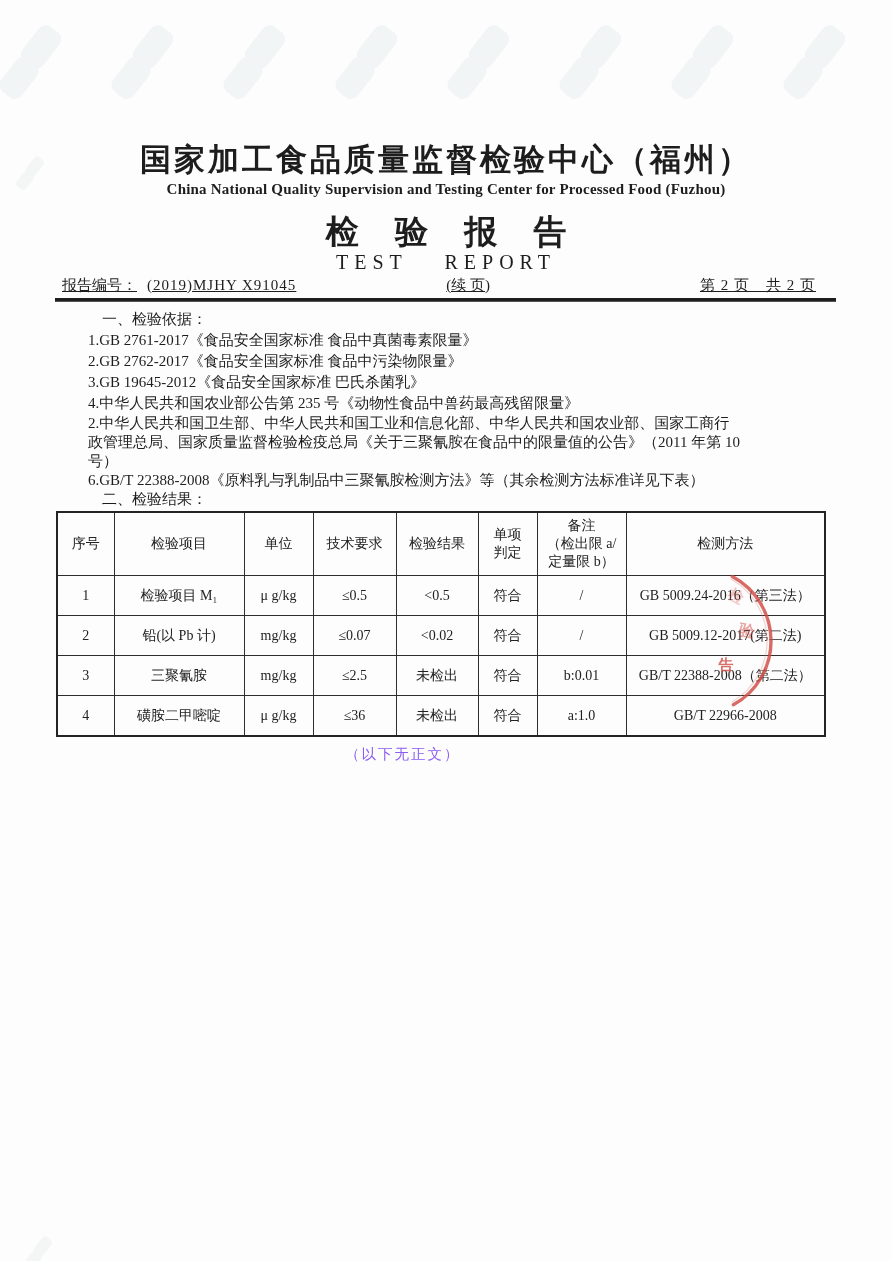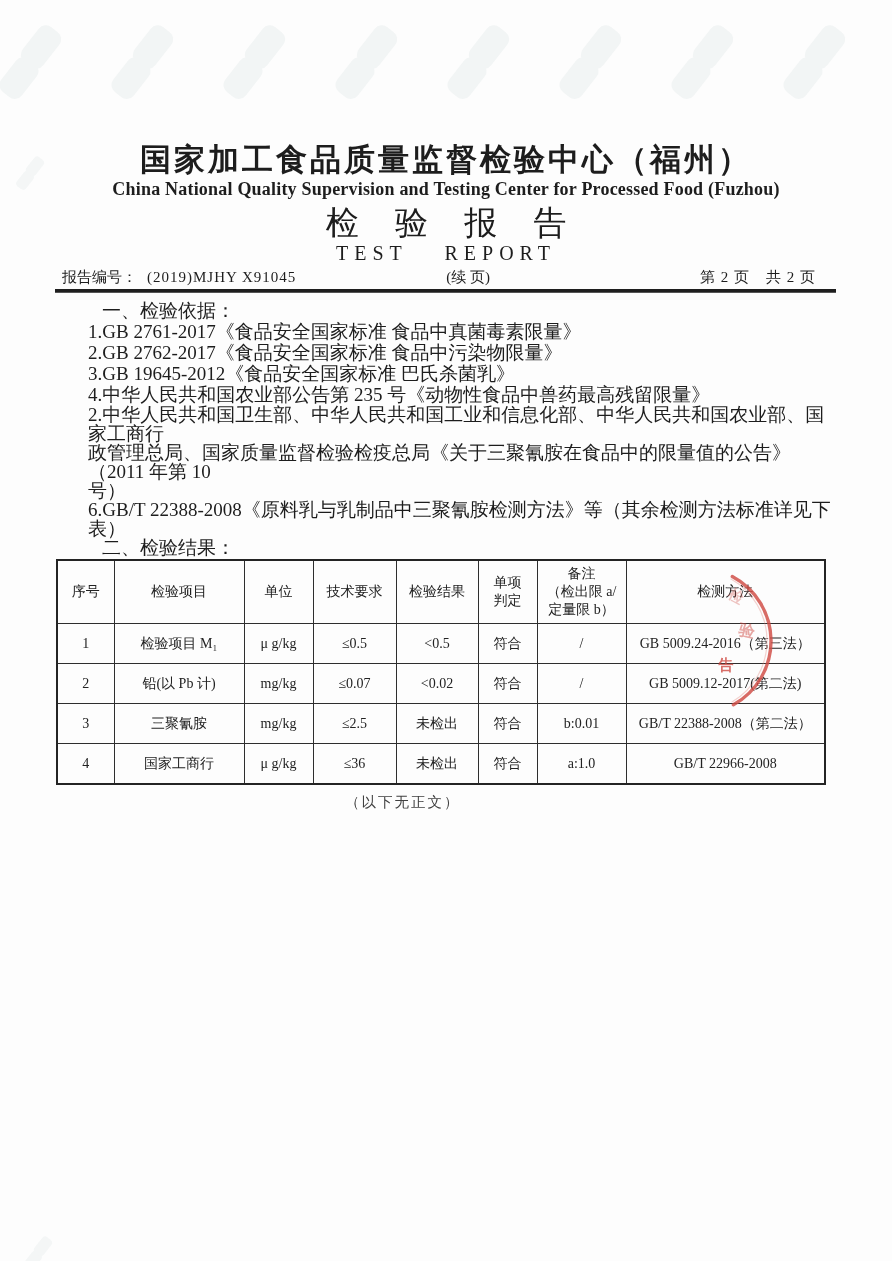--- a/index.html
+++ b/index.html
@@ -14,51 +14,51 @@
   
   .wm{position:absolute;width:60px;height:78px;pointer-events:none;}
   .wm::before{content:"";position:absolute;left:6px;top:32px;width:26px;height:42px;
     background:#f2f5f5;border-radius:9px;transform:rotate(38deg);}
   .wm::after{content:"";position:absolute;left:28px;top:0;width:26px;height:44px;
     background:#f2f5f5;border-radius:9px;transform:rotate(38deg);}
   .wm.small{transform:scale(.45);opacity:.8;}
   
   .header{padding-top:142px;text-align:center;}
   .org-cn{font-size:31px;font-weight:bold;letter-spacing:3px;line-height:36px;}
-  .org-en{font-size:18px;font-weight:bold;line-height:21px;margin-top:1px;letter-spacing:0.2px;}
-  .title-cn{font-size:33px;font-weight:normal;line-height:40px;margin-top:3px;letter-spacing:14px;text-indent:14px;}
+  .org-en{font-size:15px;font-weight:bold;line-height:21px;margin-top:1px;letter-spacing:0.2px;}
+  .title-cn{font-size:33px;font-weight:bold;line-height:40px;margin-top:12px;letter-spacing:14px;text-indent:14px;}
   .title-en{font-size:20px;font-weight:normal;line-height:20px;letter-spacing:6px;word-spacing:26px;}
-  .meta-row{display:flex;justify-content:space-between;align-items:flex-end;
-    margin:2px 56px 0 56px;height:22px;font-size:15px;}
+  .meta-row{display:flex;justify-content:space-between;align-items:center;
+    margin:2px 56px 0 56px;height:22px;font-size:15px;text-decoration:underline;}
   .meta-left{padding-left:6px;}
   .meta-left .num{margin-left:10px;letter-spacing:1px;}
   .meta-center{transform:translateX(-30px);}
   .meta-right{padding-right:20px;letter-spacing:1px;}
   .rule{margin:2px 56px 0 55px;height:3px;background:#1e1e1e;border-bottom:1px solid #555;}
   
-  .body-text{margin:7px 60px 0 88px;font-size:19px;}
+  .body-text{margin:7px 60px 0 88px;font-size:15px;}
   .b1{line-height:21px;}
   .b2{line-height:19px;}
   .indent{padding-left:14px;}
   
   table.results{
     border-collapse:collapse;margin:2px 0 0 56px;width:768px;table-layout:fixed;
     font-size:14px;color:#222;
   }
   table.results th,table.results td{
     border:1px solid #2e2e2e;text-align:center;vertical-align:middle;
     padding:2px 4px;overflow:hidden;
   }
   table.results{border:2px solid #242424;}
   table.results th{font-weight:normal;white-space:pre-line;height:58px;line-height:18px;}
   table.results td{height:35px;}
   td.item,th.item{text-align:left;padding-left:10px;}
   td.method{text-align:left;padding-left:12px;}
   
-  .end-note{margin:8px 0 0 345px;font-size:14.5px;letter-spacing:2px;color:#404040;}
+  .end-note{margin:8px 0 0 345px;font-size:14.5px;letter-spacing:2px;color:#8b5cf6;}
   
   .seal{position:absolute;left:615px;top:545px;width:200px;height:200px;pointer-events:none;}
 </style>
 </head>
 <body>
 
 <div class="page">
 
   <div class="wm" style="left:0px;top:25px;"></div>
   <div class="wm" style="left:112px;top:25px;"></div>
@@ -149,21 +149,21 @@
       <td class="item">三聚氰胺</td>
       <td>mg/kg</td>
       <td>≤2.5</td>
       <td>未检出</td>
       <td>符合</td>
       <td>b:0.01</td>
       <td class="method">GB/T 22388-2008（第二法）</td>
     </tr>
     <tr>
       <td>4</td>
-      <td class="item">国家工商行</td>
+      <td class="item">磺胺二甲嘧啶</td>
       <td>μ g/kg</td>
       <td>≤36</td>
       <td>未检出</td>
       <td>符合</td>
       <td>a:1.0</td>
       <td class="method">GB/T 22966-2008</td>
     </tr>
   </tbody>
     </table>
 

